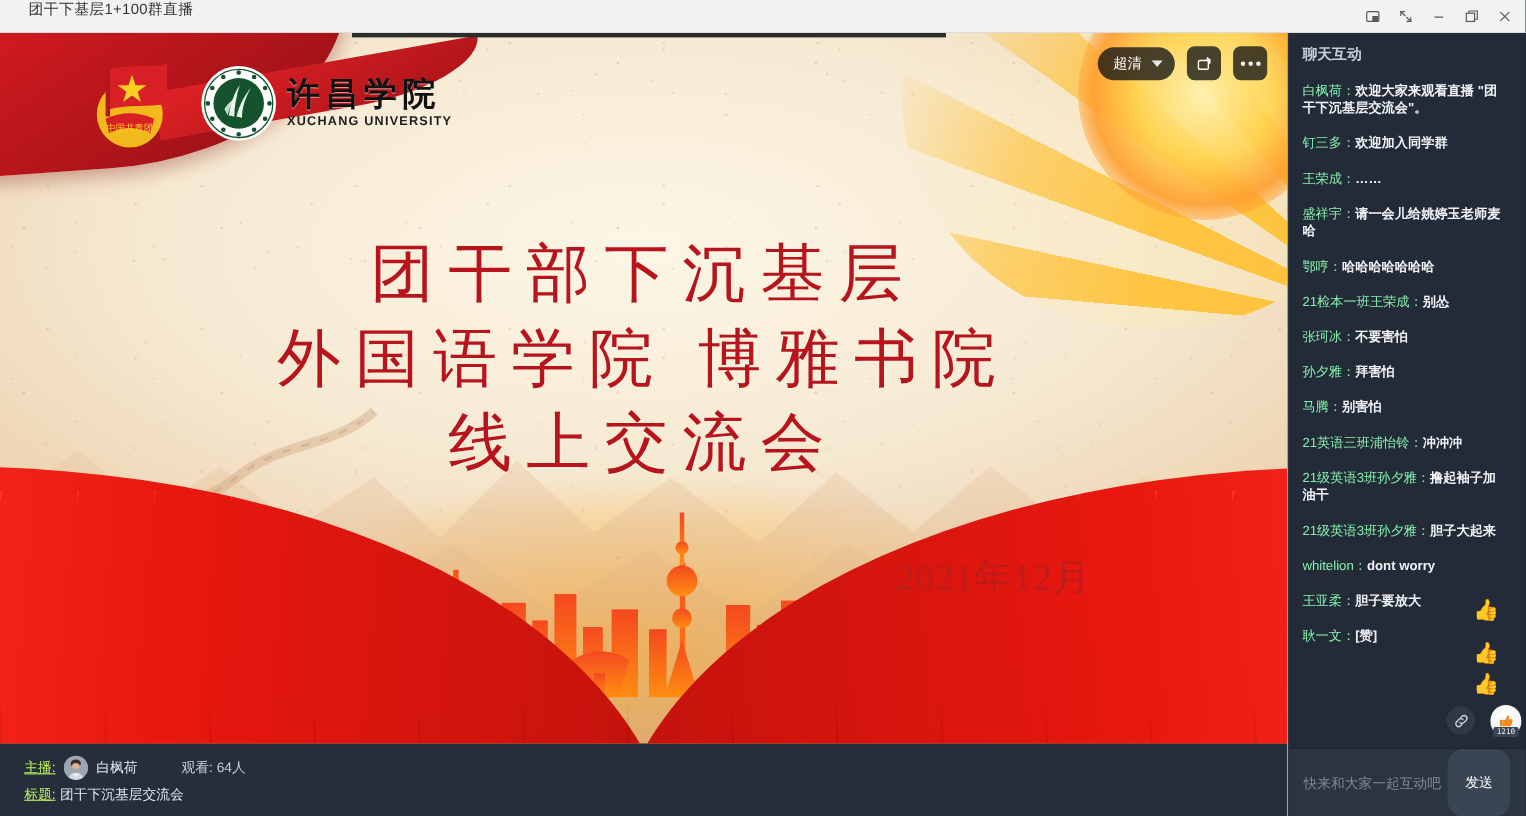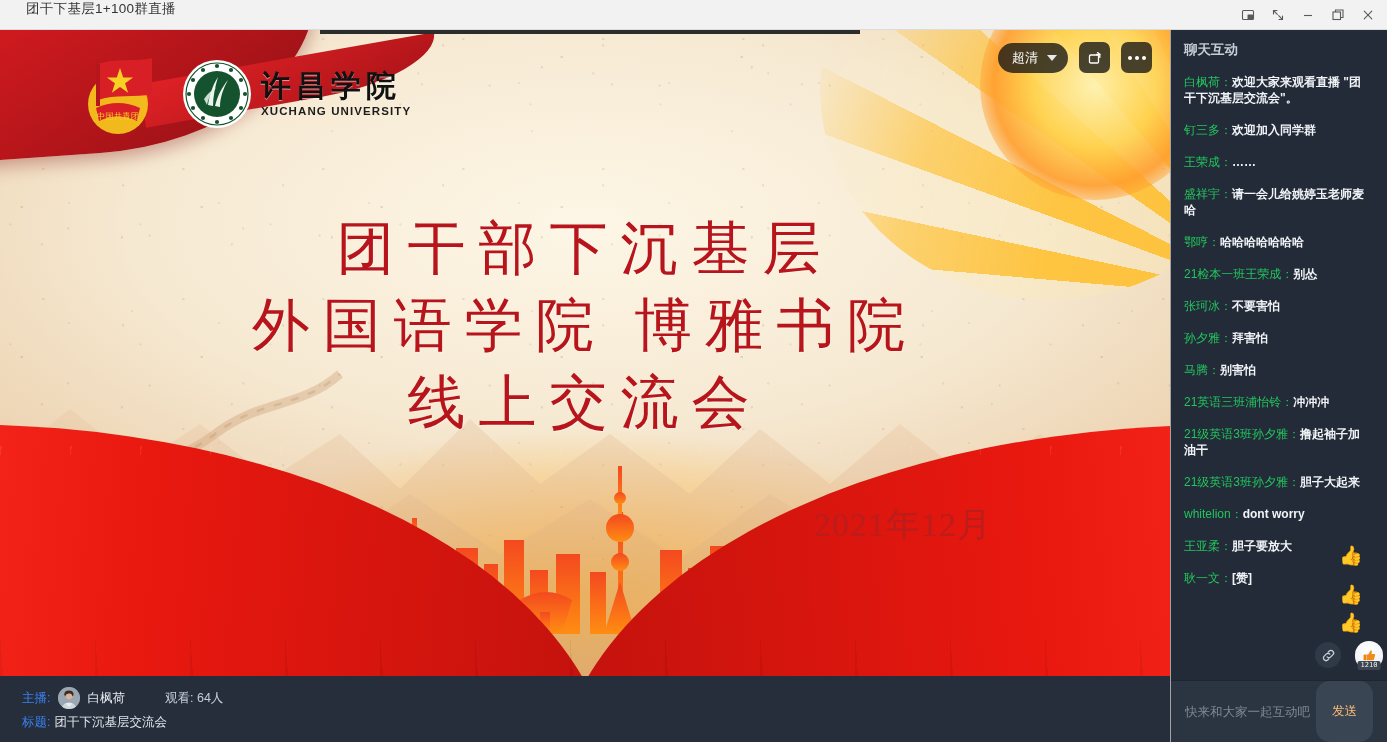--- a/index.html
+++ b/index.html
@@ -221,21 +221,21 @@
   }
 
   
   .info-bar {
     flex: 0 0 66px; height: 66px;
     background: #252e3a;
     padding: 9px 0 0 22px;
     color: #cfd5de; font-size: 12.5px;
   }
   .info-line { display: flex; align-items: center; height: 26px; }
-  .info-key { color: #3b82f6; }
+  .info-key { color: #bef264; text-decoration: underline; }
   .host-avatar {
     width: 22px; height: 22px; border-radius: 50%;
     margin: 0 7px 0 8px; overflow: hidden; flex: 0 0 22px;
     background: #6d7b86;
     display: flex; align-items: flex-end; justify-content: center;
   }
   .host-name { color: #e6eaf0; }
   .viewers { margin-left: 40px; color: #c8ced8; }
   .title-line { margin-top: -2px; }
   .title-val { color: #e0e5ec; margin-left: 4px; }
@@ -258,21 +258,21 @@
     flex: 1 1 auto;
     padding: 10px 16px 4px 13px;
     overflow: hidden;
     position: relative;
   }
   .msg {
     font-size: 12px; line-height: 16px;
     margin-bottom: 16px;
     word-wrap: break-word;
   }
-  .msg .who { color: #22c55e; margin-top: 32px; }
+  .msg .who { color: #86efac; margin-top: 32px; }
   .msg .txt { color: #f0f3f7; font-weight: 700; }
 
   
   .thumbs { position: absolute; right: 6px; pointer-events: none; z-index: 8; }
   .thumb { position: absolute; font-size: 19px; line-height: 1; }
   .t1 { right: 18px; top: 516px; }
   .t2 { right: 18px; top: 555px; }
   .t3 { right: 18px; top: 583px; }
 
   
@@ -313,21 +313,21 @@
   }
   .chat-input {
     flex: 1 1 auto; min-width: 0;
     background: transparent; border: 0; outline: none;
     color: #e7ebf1; font-size: 12.5px;
     font-family: "Liberation Sans", "DejaVu Sans", sans-serif;
   }
   .chat-input::placeholder { color: #7e8795; }
   .send-btn {
     flex: 0 0 auto;
-    background: #3a4553; color: #fdba74;
+    background: #3a4553; color: #ffffff;
     border: 0; border-radius: 14px;
     padding: 22px 16px; font-size: 12.5px; cursor: pointer;
     font-family: "Liberation Sans", "DejaVu Sans", sans-serif;
   }
 </style>
 </head>
 <body>
 
 <div class="app">
 

